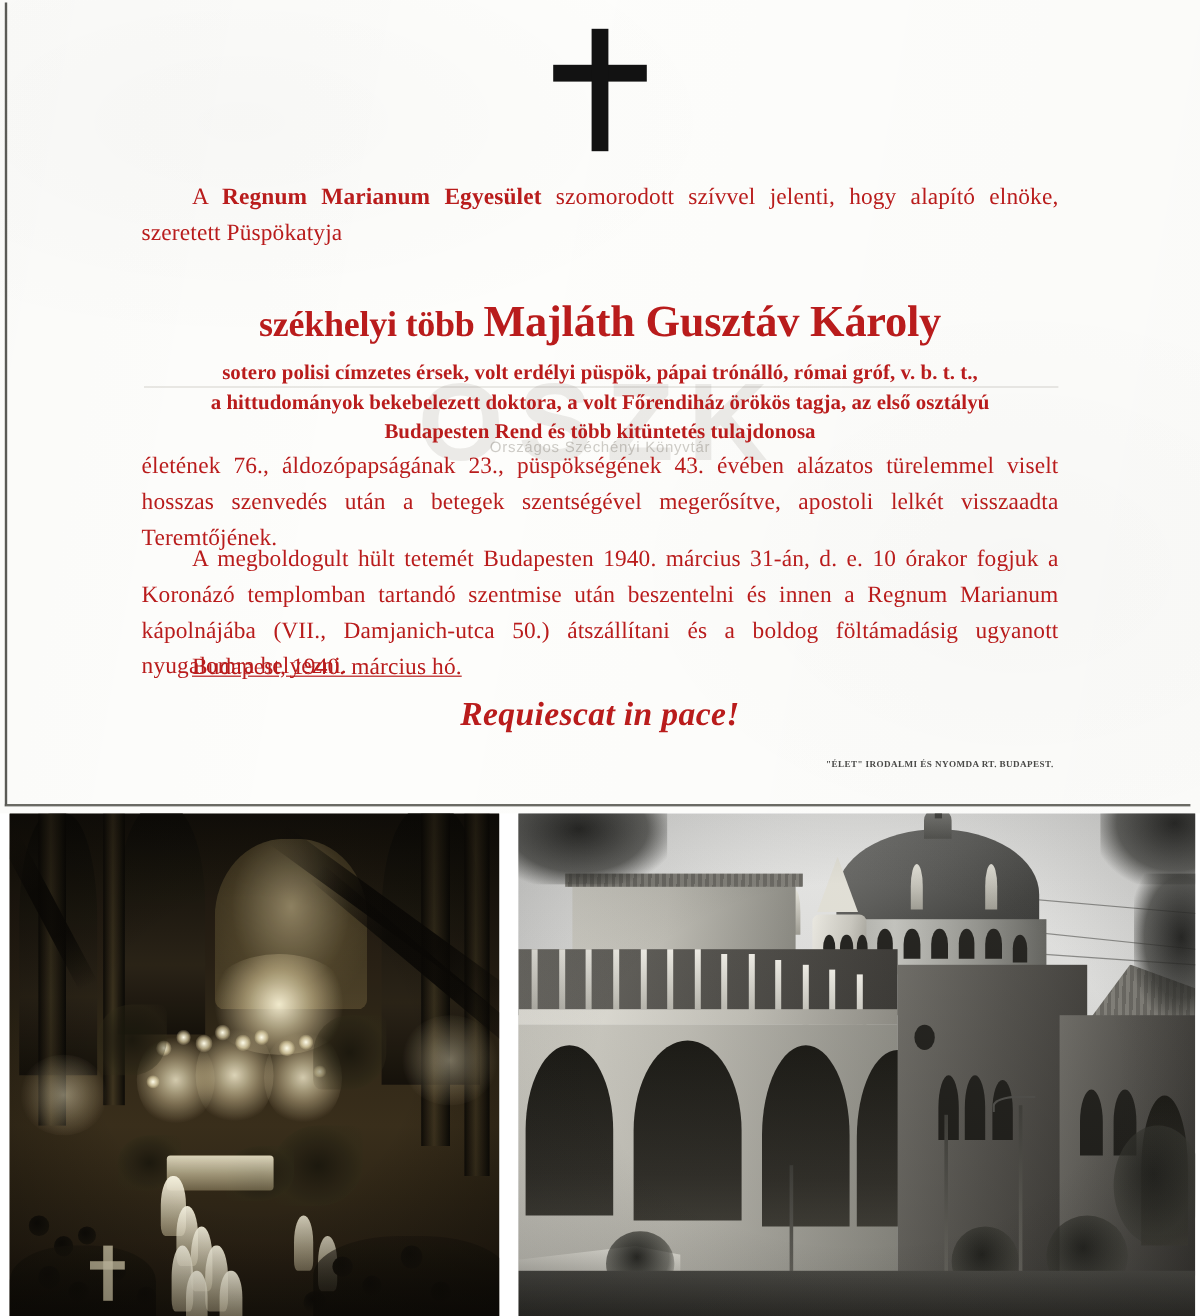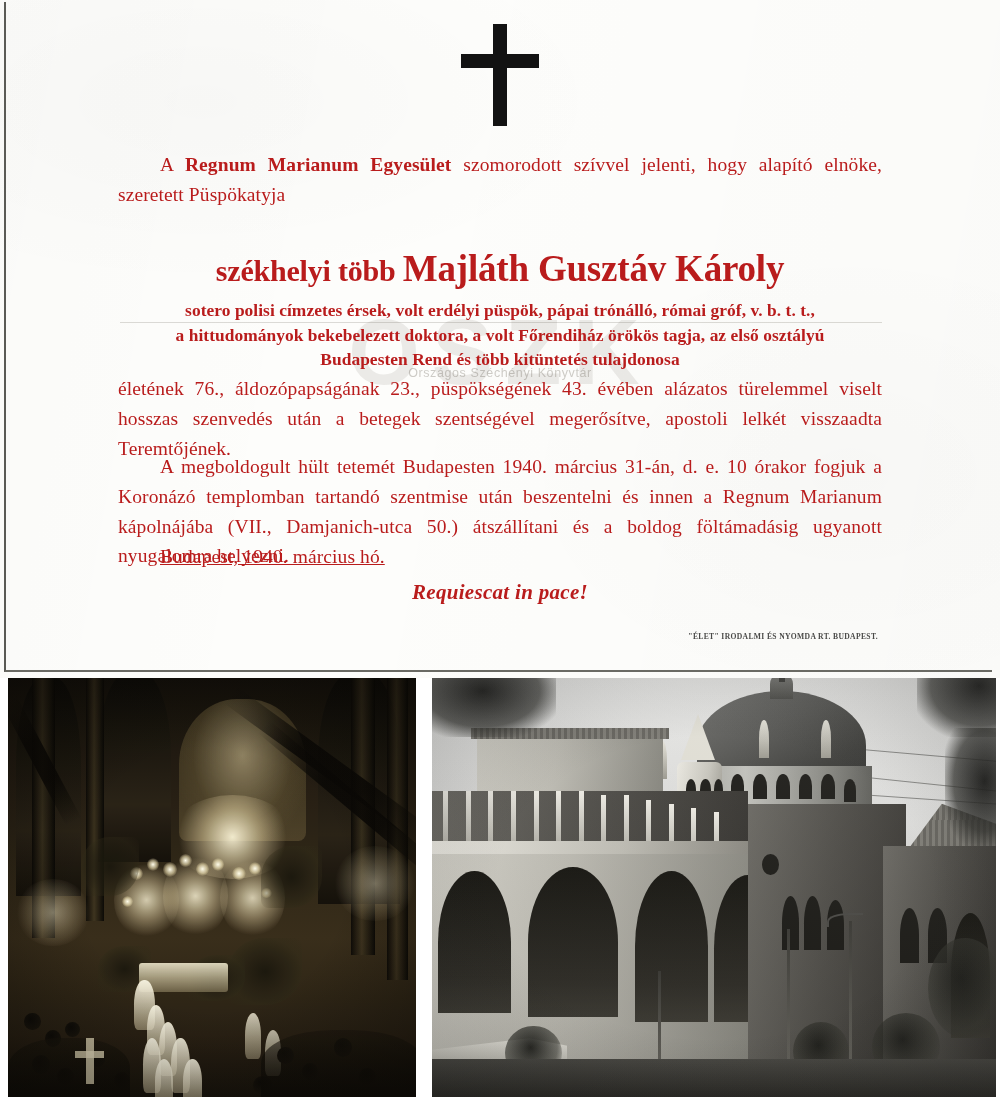--- a/index.html
+++ b/index.html
@@ -123,21 +123,21 @@
   .body-para.indent { text-indent: 42px; }
 
   .place-date {
     font-size: 19.5px;
     text-indent: 42px;
     letter-spacing: 0.1px;
   }
 
   .requiescat {
     text-align: center;
-    font-size: 21px;
+    font-size: 28px;
     font-weight: 700;
     font-style: italic;
     letter-spacing: 0.3px;
   }
 
   #printer-imprint {
     position: absolute;
     right: 122px;
     top: 632px;
     font-size: 7.6px;

